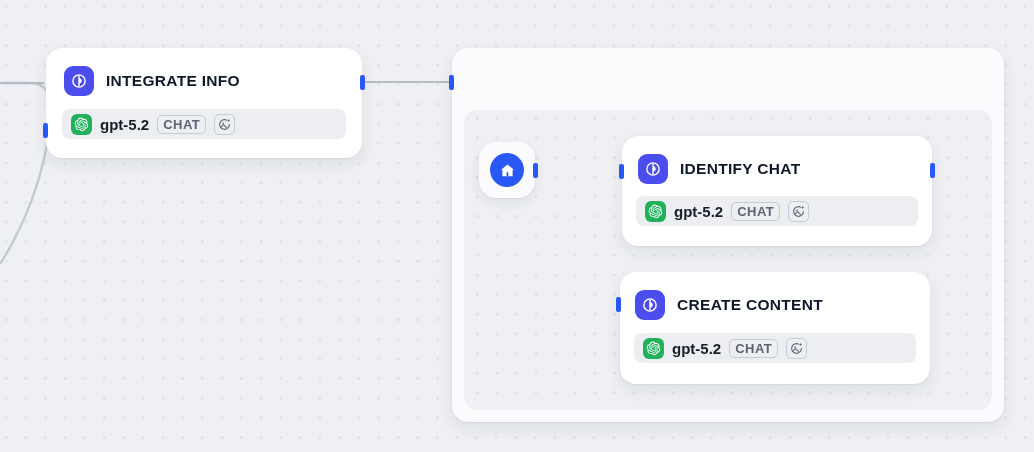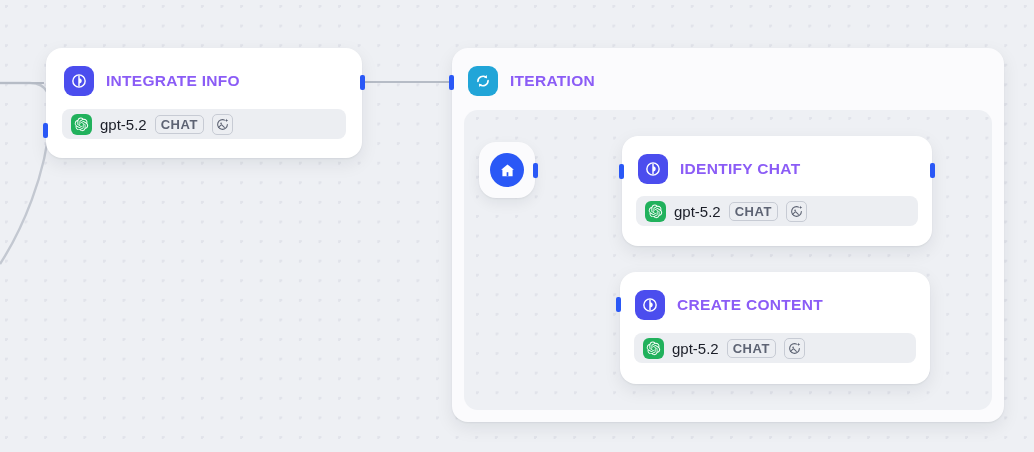--- a/index.html
+++ b/index.html
@@ -64,21 +64,21 @@
     justify-content: center;
     flex: 0 0 auto;
   }
   .badge-llm { background: #4b4dee; }
   .badge-iter { background: #21a5d8; }
 
   .node-title {
     font-size: 15.5px;
     font-weight: bold;
     letter-spacing: 0.3px;
-    color: #8b5cf6;
+    color: #0f172a;
     white-space: nowrap;
   }
 
   
   .model-row {
     display: flex;
     align-items: center;
     gap: 8px;
     background: #eceef2;
     border-radius: 8px;
@@ -93,21 +93,21 @@
     background: #1db954;
     background: #21b15c;
     display: flex;
     align-items: center;
     justify-content: center;
     flex: 0 0 auto;
   }
   .model-name {
     font-size: 15px;
     color: #1b1e28;
-    font-weight: normal;
+    font-weight: bold;
     white-space: nowrap;
   }
   .chat-pill {
     font-size: 13px;
     font-weight: bold;
     letter-spacing: 0.5px;
     color: #5d6373;
     border: 1px solid #c7cbd4;
     border-radius: 5px;
     padding: 2px 5px 2px 5px;
@@ -274,31 +274,20 @@
           <circle cx="9.4" cy="10" r="1.5" fill="#5d6373"></circle>
           <path d="M4.6 17.4 L10.2 12.4 L15.4 17.4" fill="none" stroke="#5d6373" stroke-width="1.9" stroke-linecap="round" stroke-linejoin="round"></path>
           <path d="M19.6 1.6 L20.5 3.7 L22.6 4.6 L20.5 5.5 L19.6 7.6 L18.7 5.5 L16.6 4.6 L18.7 3.7 Z" fill="#5d6373"></path>
         </svg>
       </div>
     </div>
   </div>
 
   <div class="node" id="node-iteration">
     <div class="handle" style="left:-3px; top:27px;"></div>
-    <div class="node-header">
-      <div class="node-badge badge-iter">
-        <svg width="18" height="18" viewBox="0 0 24 24">
-          <path d="M5.2 12.6 A6.8 6.8 0 0 1 16.3 7.3" fill="none" stroke="#ffffff" stroke-width="2.1" stroke-linecap="round"></path>
-          <path d="M18.8 11.4 A6.8 6.8 0 0 1 7.7 16.7" fill="none" stroke="#ffffff" stroke-width="2.1" stroke-linecap="round"></path>
-          <path d="M16.9 4.1 L17.4 8.2 L13.4 7.4 Z" fill="#ffffff"></path>
-          <path d="M7.1 19.9 L6.6 15.8 L10.6 16.6 Z" fill="#ffffff"></path>
-        </svg>
-      </div>
-      <div class="node-title">ITERATION</div>
-    </div>
     <div class="iteration-inner"></div>
   </div>
 
   <div class="node" id="node-start">
     <div class="handle" style="left:54px; top:21px;"></div>
     <div class="start-circle">
       <svg width="17" height="17" viewBox="0 0 24 24">
         <path d="M12 3.4 L21 11 L19.2 11 L19.2 20 L4.8 20 L4.8 11 L3 11 Z" fill="#ffffff"></path>
         <rect x="10.8" y="14.4" width="2.4" height="5.6" fill="#2a58f6"></rect>
       </svg>

